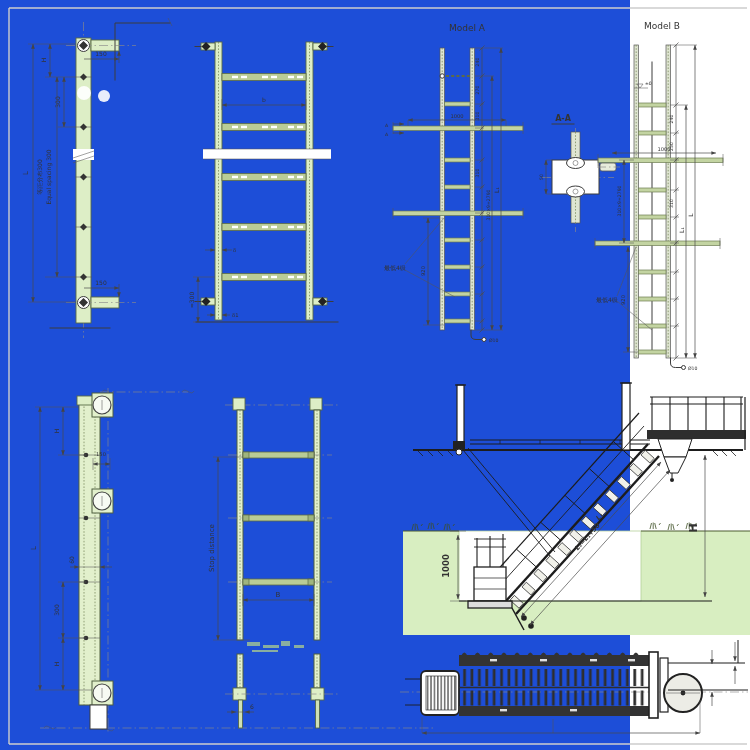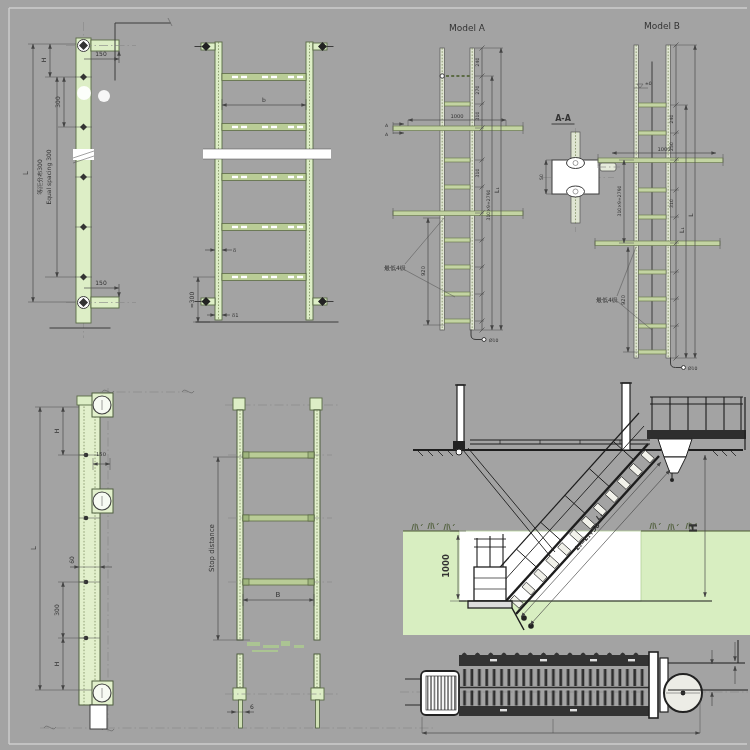--- a/index.html
+++ b/index.html
@@ -1,16 +1,16 @@
 <!DOCTYPE html>
 <html><head>
 <meta charset="utf-8">
 <style>
   html,body{margin:0;padding:0;background:#fff;}
-  #stage{width:750px;height:750px;position:relative;background:#a3a3a3;}
+  #stage{width:630px;height:750px;position:relative;background:#1d4ed8;}
   svg{display:block;}
   .ln{stroke:#3c3c3c;stroke-width:1;fill:none;stroke-linecap:square;}
   .thin{stroke:#555;stroke-width:.55;fill:none;}
   .dim{stroke:#4a4a4a;stroke-width:.7;fill:none;}
   .cl{stroke:#8a8a8a;stroke-width:.65;fill:none;stroke-dasharray:9 3 1.5 3;}
   .dot{stroke:#7c8c60;stroke-width:.8;fill:none;stroke-dasharray:1.6 1.6;}
   .grn{fill:#ddeec6;stroke:#5a6a45;stroke-width:.9;}
   .grn2{fill:#e2f0cc;stroke:#4f5f3f;stroke-width:1;}
   .rung{fill:#b9cc96;stroke:#5c6b45;stroke-width:.8;}
   .rung2{fill:#c3d4a2;stroke:#6d7d52;stroke-width:.7;}

